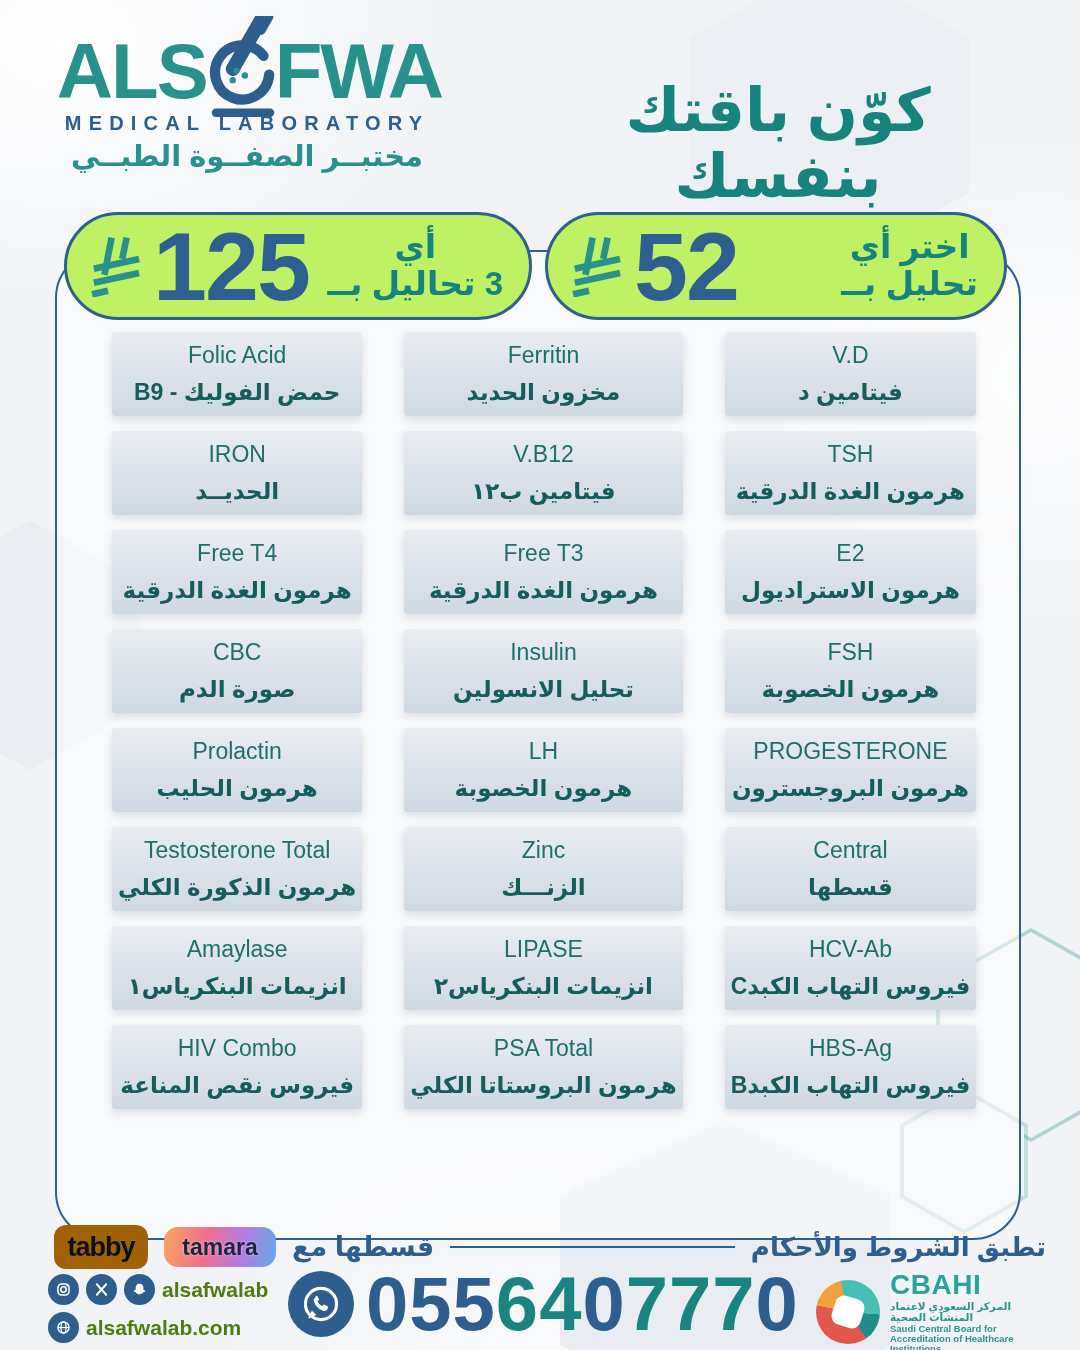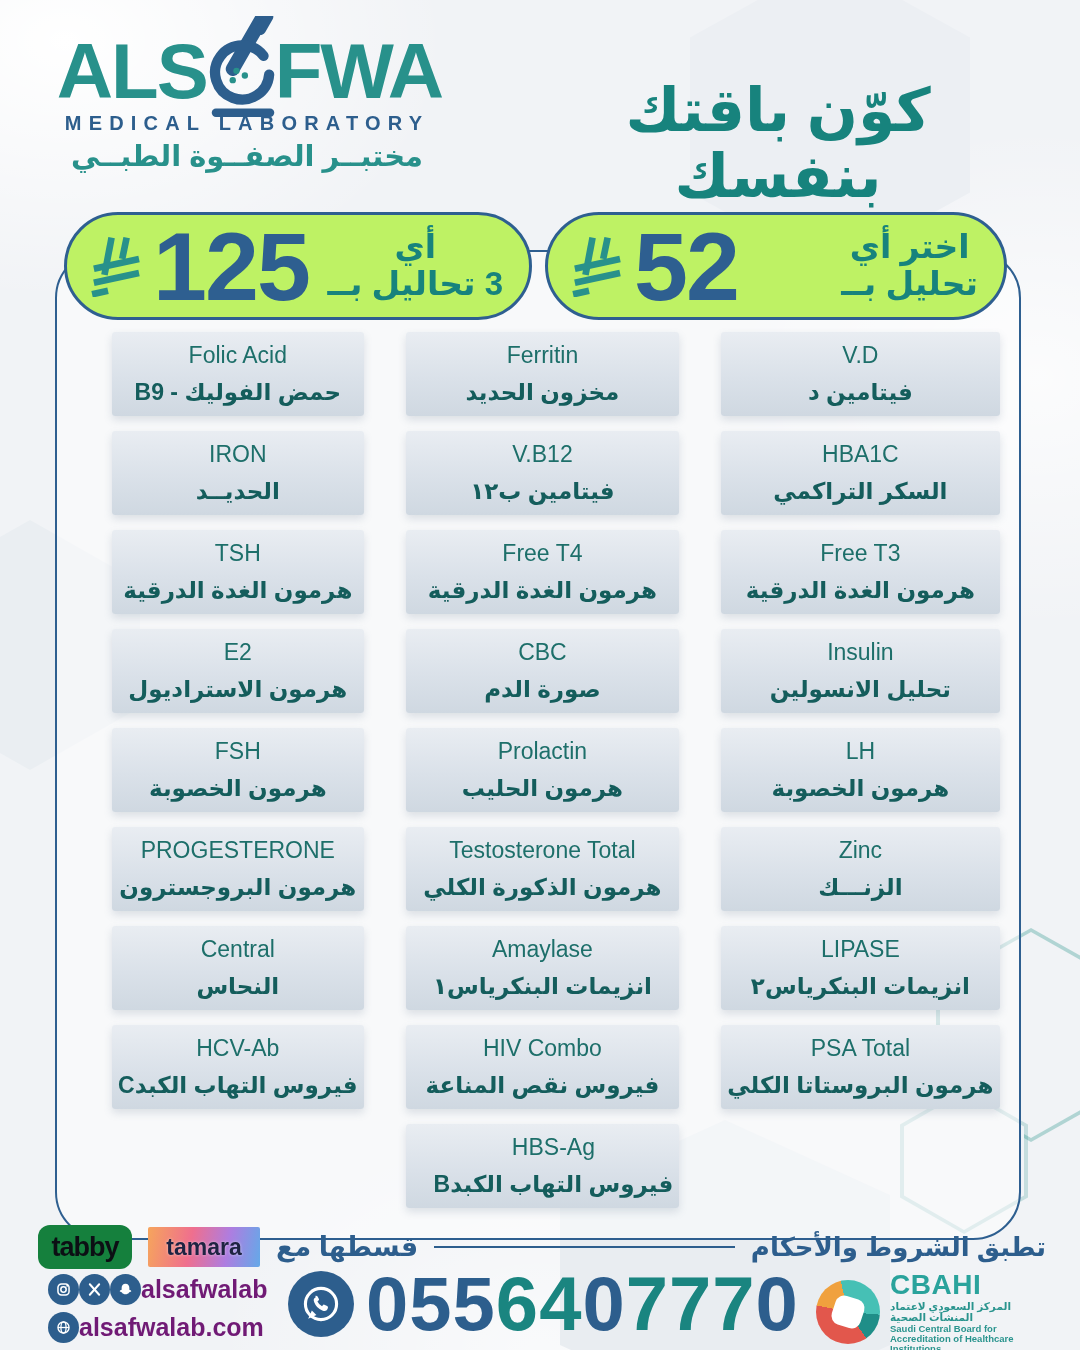--- a/index.html
+++ b/index.html
@@ -50,32 +50,32 @@
     background:linear-gradient(180deg,#e9edf2 0%,#dae1e9 55%,#cfd8e1 100%);
     box-shadow:0 4px 9px rgba(100,120,145,.20);
     display:flex;flex-direction:column;justify-content:center;align-items:center;gap:13px;padding:4px 6px;}
   .card:nth-child(25){grid-column:2;padding-left:28px;}
   .card-en{color:#1d6f6a;font-size:23px;line-height:1.05;white-space:nowrap;}
   .card-ar{color:#145d5c;font-size:23px;font-weight:700;line-height:1.1;direction:rtl;white-space:nowrap;}
 
   
   .strip{position:absolute;left:38px;right:34px;top:1224px;height:46px;z-index:2;
     display:flex;align-items:center;gap:16px;}
-  .tabby{background:#15803d;border-radius:12px;width:94px;height:44px;display:flex;align-items:center;justify-content:center;
-    color:#0c0f14;font-size:27px;font-weight:800;letter-spacing:-1px;}
+  .tabby{background:#a16207;border-radius:12px;width:94px;height:44px;display:flex;align-items:center;justify-content:center;
+    color:#0c0f14;font-size:27px;font-weight:800;letter-spacing:-1px;margin-left:16px;}
   .tamara{background:linear-gradient(100deg,#f6a55c 0%,#ef6f8e 38%,#ae7de0 70%,#64a9e8 100%);
-    border-radius:2px;width:112px;height:40px;display:flex;align-items:center;justify-content:center;
+    border-radius:14px;width:112px;height:40px;display:flex;align-items:center;justify-content:center;
     color:#1e2342;font-size:23px;font-weight:800;text-shadow:0 0 3px rgba(255,255,255,.55);}
   .strip .lead{color:#2d5e8d;font-size:27px;font-weight:800;direction:rtl;}
   .strip .rule{flex:1;height:0;border-top:2.5px solid #2d5e8d;align-self:center;}
   .strip .terms{color:#2d5e8d;font-size:26px;font-weight:800;direction:rtl;}
 
   
   .social{position:absolute;left:48px;top:1274px;z-index:2;display:flex;flex-direction:column;gap:7px;}
-  .social .row{display:flex;align-items:center;color:#701a75;font-size:25px;font-weight:800;}
+  .social .row{display:flex;align-items:center;gap:7px;color:#4d7c0f;font-size:21px;font-weight:800;}
   .icn{width:31px;height:31px;border-radius:50%;background:#2d5e8d;display:flex;align-items:center;justify-content:center;flex:0 0 auto;}
   .icn svg{width:21px;height:21px;}
 
   .phone{position:absolute;left:288px;top:1266px;z-index:2;display:flex;align-items:center;gap:12px;}
   .wa{width:66px;height:66px;border-radius:50%;background:#2d5e8d;display:flex;align-items:center;justify-content:center;}
   .wa svg{width:44px;height:44px;}
   .phone-num{font-size:76px;font-weight:800;letter-spacing:1px;line-height:1;display:flex;}
   .phone-num .d-navy{color:#2d5e8d;}
   .phone-num .d-teal{color:#1a8580;}
 
@@ -174,24 +174,20 @@
       </div>
       <div class="card">
         <div class="card-en">IRON</div>
         <div class="card-ar" dir="rtl">الحديــد</div>
       </div>
       <div class="card">
         <div class="card-en">V.B12</div>
         <div class="card-ar" dir="rtl">فيتامين ب١٢</div>
       </div>
       <div class="card">
-        <div class="card-en">HBA1C</div>
-        <div class="card-ar" dir="rtl">السكر التراكمي</div>
-      </div>
-      <div class="card">
         <div class="card-en">TSH</div>
         <div class="card-ar" dir="rtl">هرمون الغدة الدرقية</div>
       </div>
       <div class="card">
         <div class="card-en">Free T4</div>
         <div class="card-ar" dir="rtl">هرمون الغدة الدرقية</div>
       </div>
       <div class="card">
         <div class="card-en">Free T3</div>
         <div class="card-ar" dir="rtl">هرمون الغدة الدرقية</div>
@@ -227,21 +223,21 @@
       <div class="card">
         <div class="card-en">Testosterone Total</div>
         <div class="card-ar" dir="rtl">هرمون الذكورة الكلي</div>
       </div>
       <div class="card">
         <div class="card-en">Zinc</div>
         <div class="card-ar" dir="rtl">الزنـــك</div>
       </div>
       <div class="card">
         <div class="card-en">Central</div>
-        <div class="card-ar" dir="rtl">النحاس</div>
+        <div class="card-ar" dir="rtl">قسطها</div>
       </div>
       <div class="card">
         <div class="card-en">Amaylase</div>
         <div class="card-ar" dir="rtl">انزيمات البنكرياس١</div>
       </div>
       <div class="card">
         <div class="card-en">LIPASE</div>
         <div class="card-ar" dir="rtl">انزيمات البنكرياس٢</div>
       </div>
       <div class="card">

